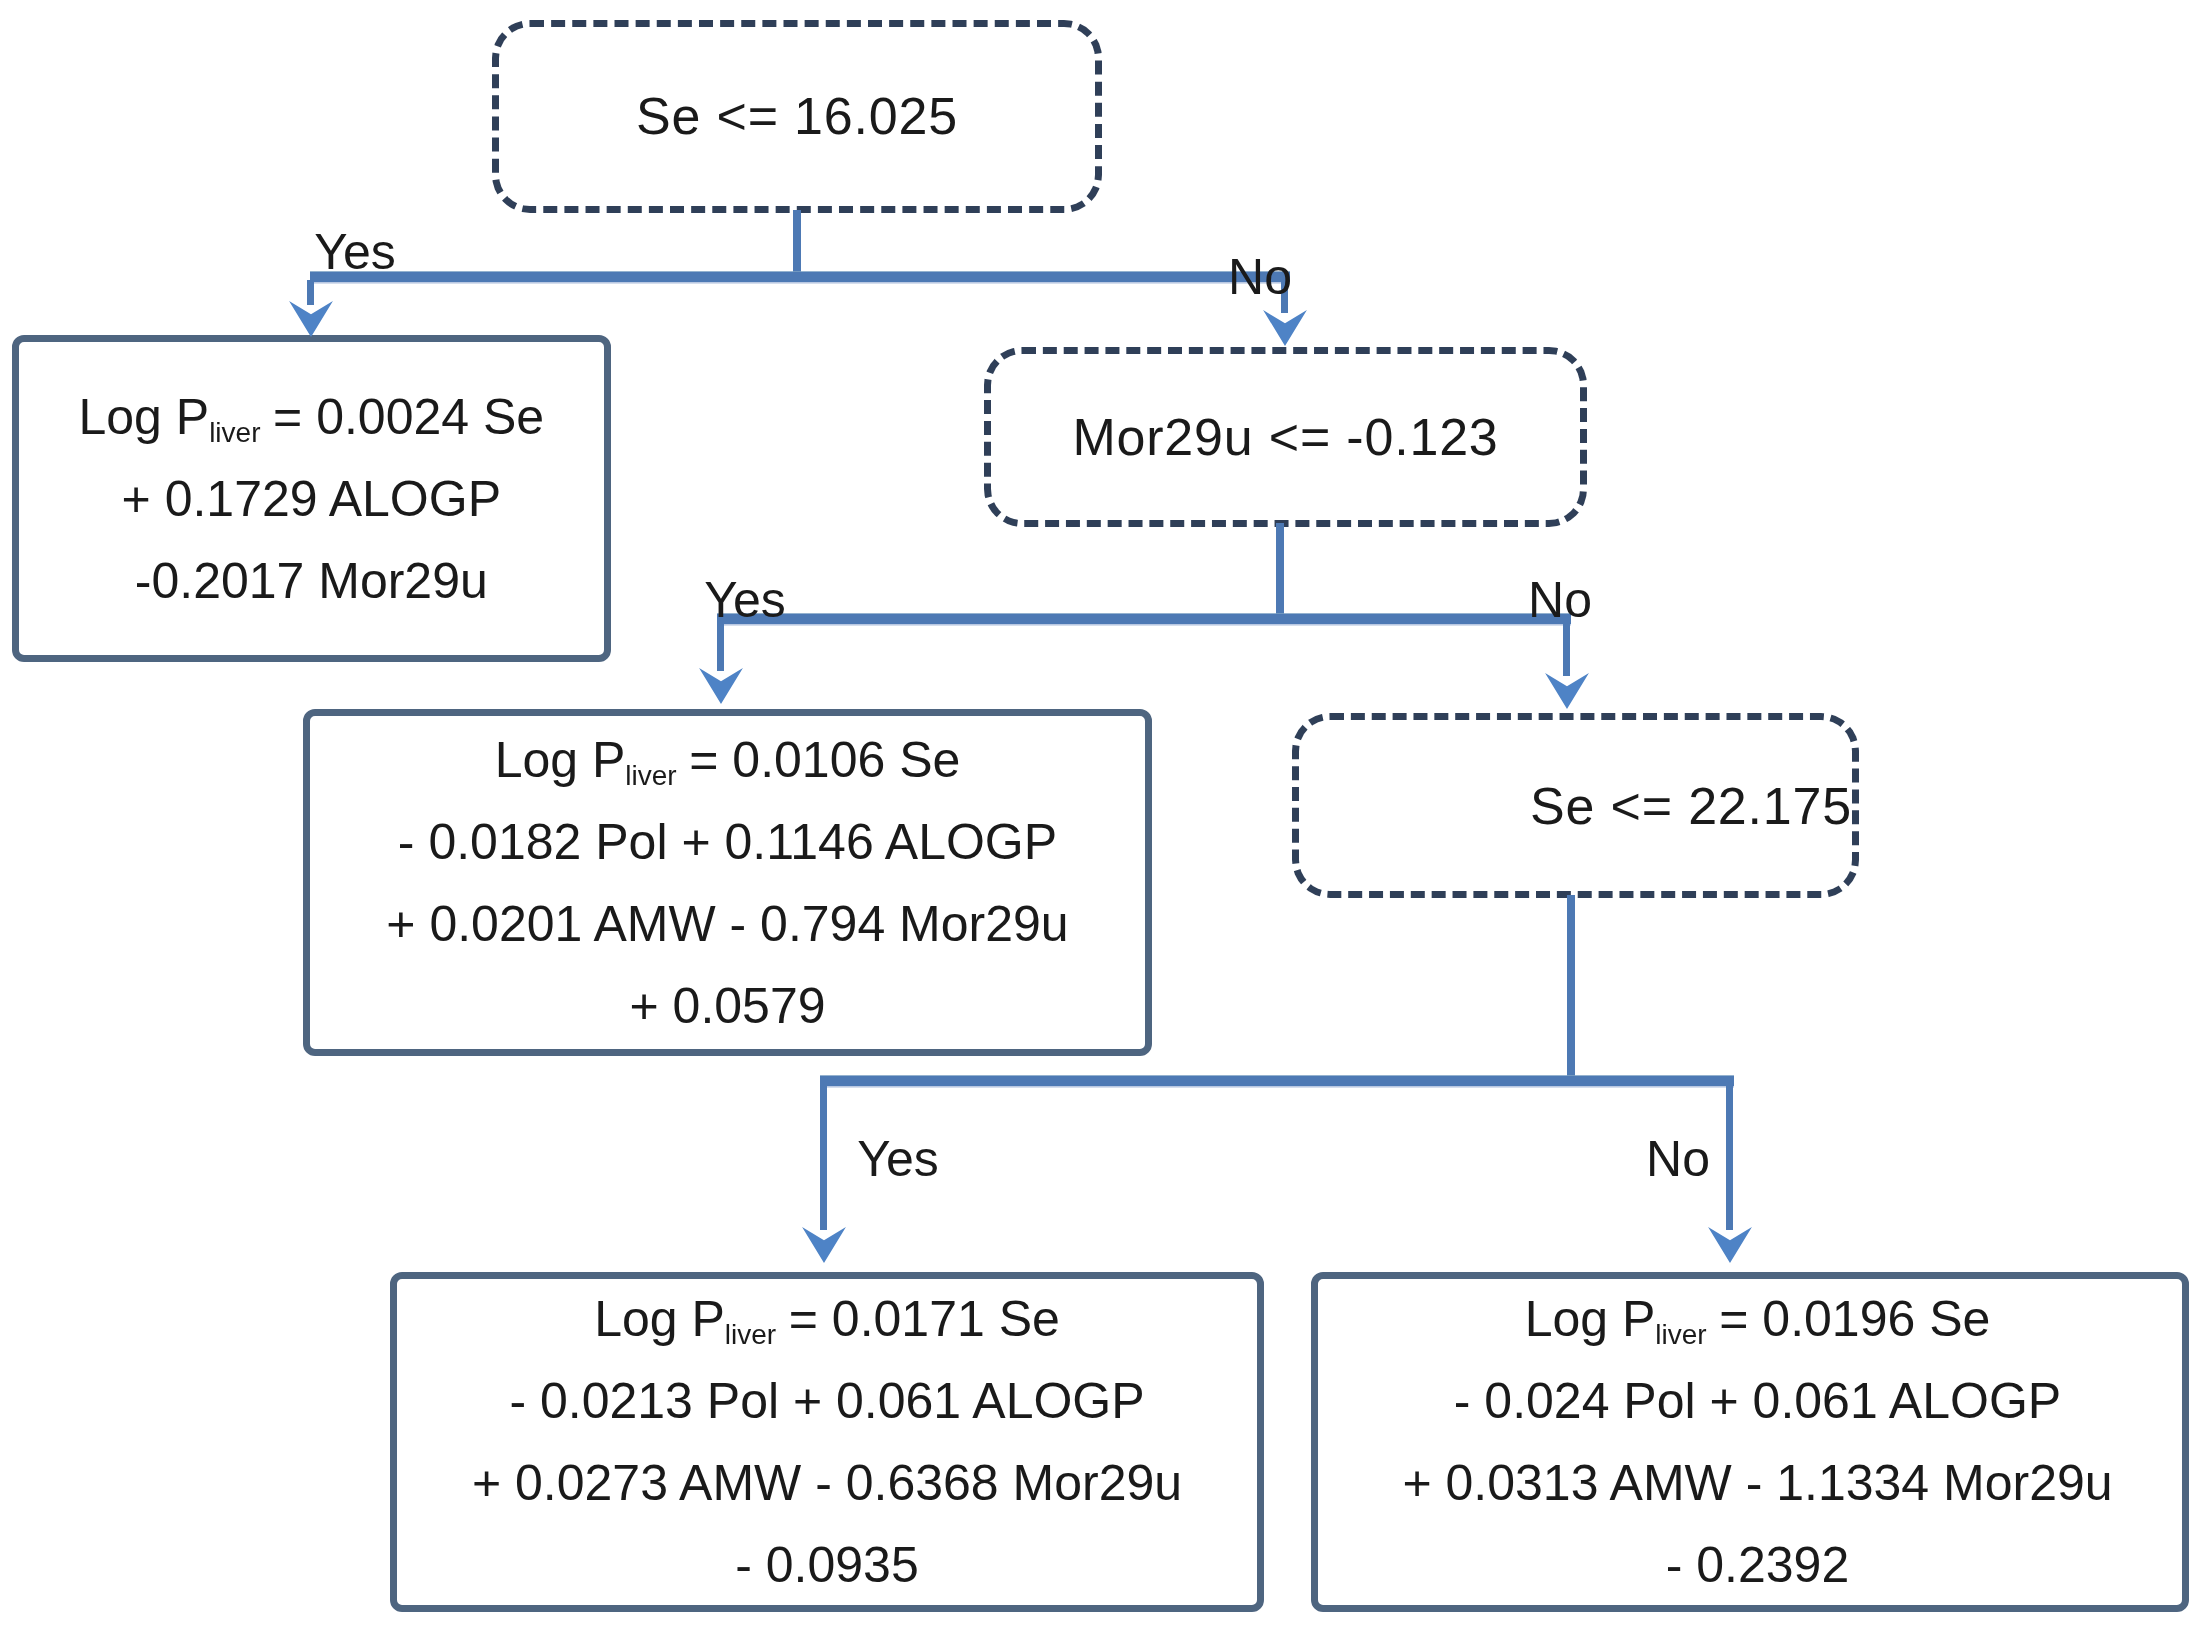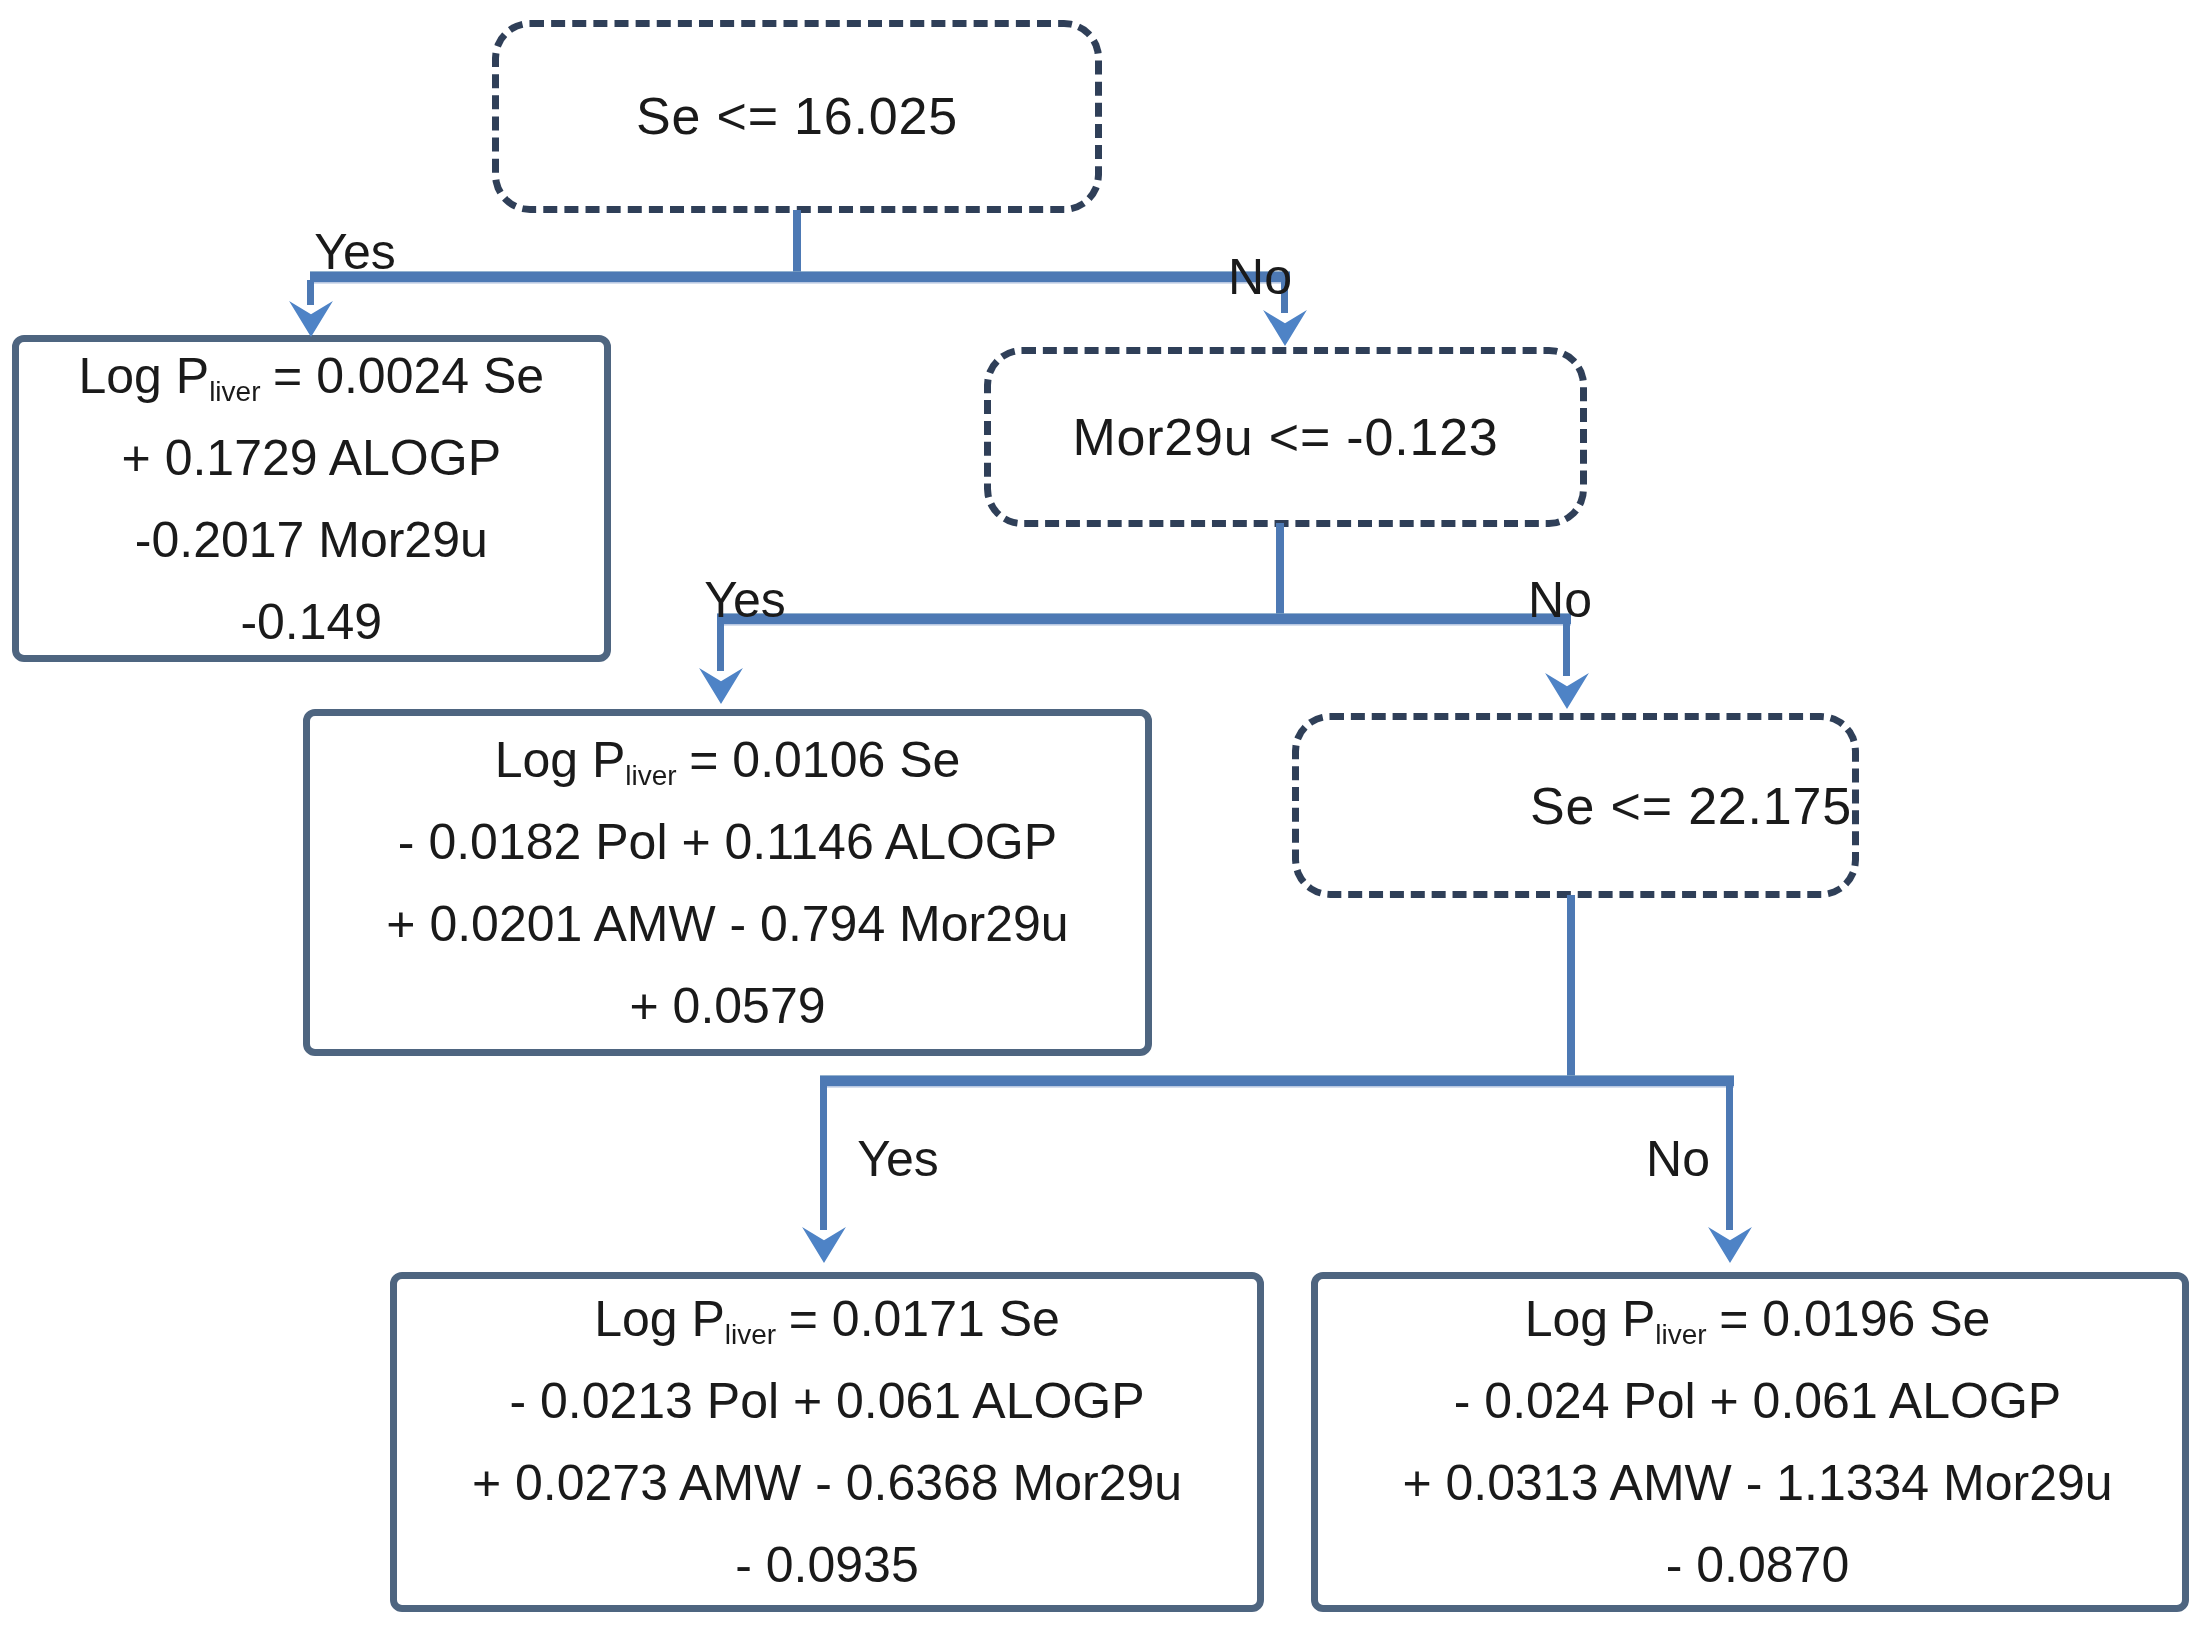--- a/index.html
+++ b/index.html
@@ -86,21 +86,20 @@
 
   <div class="box decision" style="left:1292px;top:713px;width:567px;height:185px;justify-content:flex-end;">
     <span>Se &lt;= 22.175</span>
   </div>
 
   <div class="box leaf" style="left:11.8px;top:335px;width:599px;height:327px;">
     <div class="leaf-text">
       <div><span>Log P</span><sub class="lsub">liver</sub><span class="eq">= 0.0024 Se</span></div>
       <div>+ 0.1729 ALOGP</div>
       <div>-0.2017 Mor29u</div>
-      <div>-0.149</div>
     </div>
   </div>
 
   <div class="box leaf" style="left:303px;top:709px;width:849px;height:347px;">
     <div class="leaf-text">
       <div><span>Log P</span><sub class="lsub">liver</sub><span class="eq">= 0.0106 Se</span></div>
       <div>- 0.0182 Pol + 0.1146 ALOGP</div>
       <div>+ 0.0201 AMW - 0.794 Mor29u</div>
       <div>+ 0.0579</div>
     </div>
@@ -113,21 +112,21 @@
       <div>+ 0.0273 AMW - 0.6368 Mor29u</div>
       <div>- 0.0935</div>
     </div>
   </div>
 
   <div class="box leaf" style="left:1311px;top:1272px;width:878px;height:340px;padding-left:15px;">
     <div class="leaf-text">
       <div><span>Log P</span><sub class="lsub">liver</sub><span class="eq">= 0.0196 Se</span></div>
       <div>- 0.024 Pol + 0.061 ALOGP</div>
       <div>+ 0.0313 AMW - 1.1334 Mor29u</div>
-      <div>- 0.0870</div>
+      <div>- 0.2392</div>
     </div>
   </div>
 
   <div class="stem" style="left:793px;top:210px;width:7.9px;height:66px;"></div>
   <div class="bar" style="left:310px;top:272px;width:980px;height:10.2px;"></div>
   <div class="shaft" style="left:307px;top:280px;width:7px;height:25px;"></div>
   <svg class="arrowhead" style="left:289px;top:301px;" viewBox="0 0 56 46">
       <path d="M0 0 L28 17 L56 0 L28 46 Z" fill="currentColor"></path>
     </svg>
   <div class="shaft" style="left:1281px;top:280px;width:7px;height:33px;"></div>

